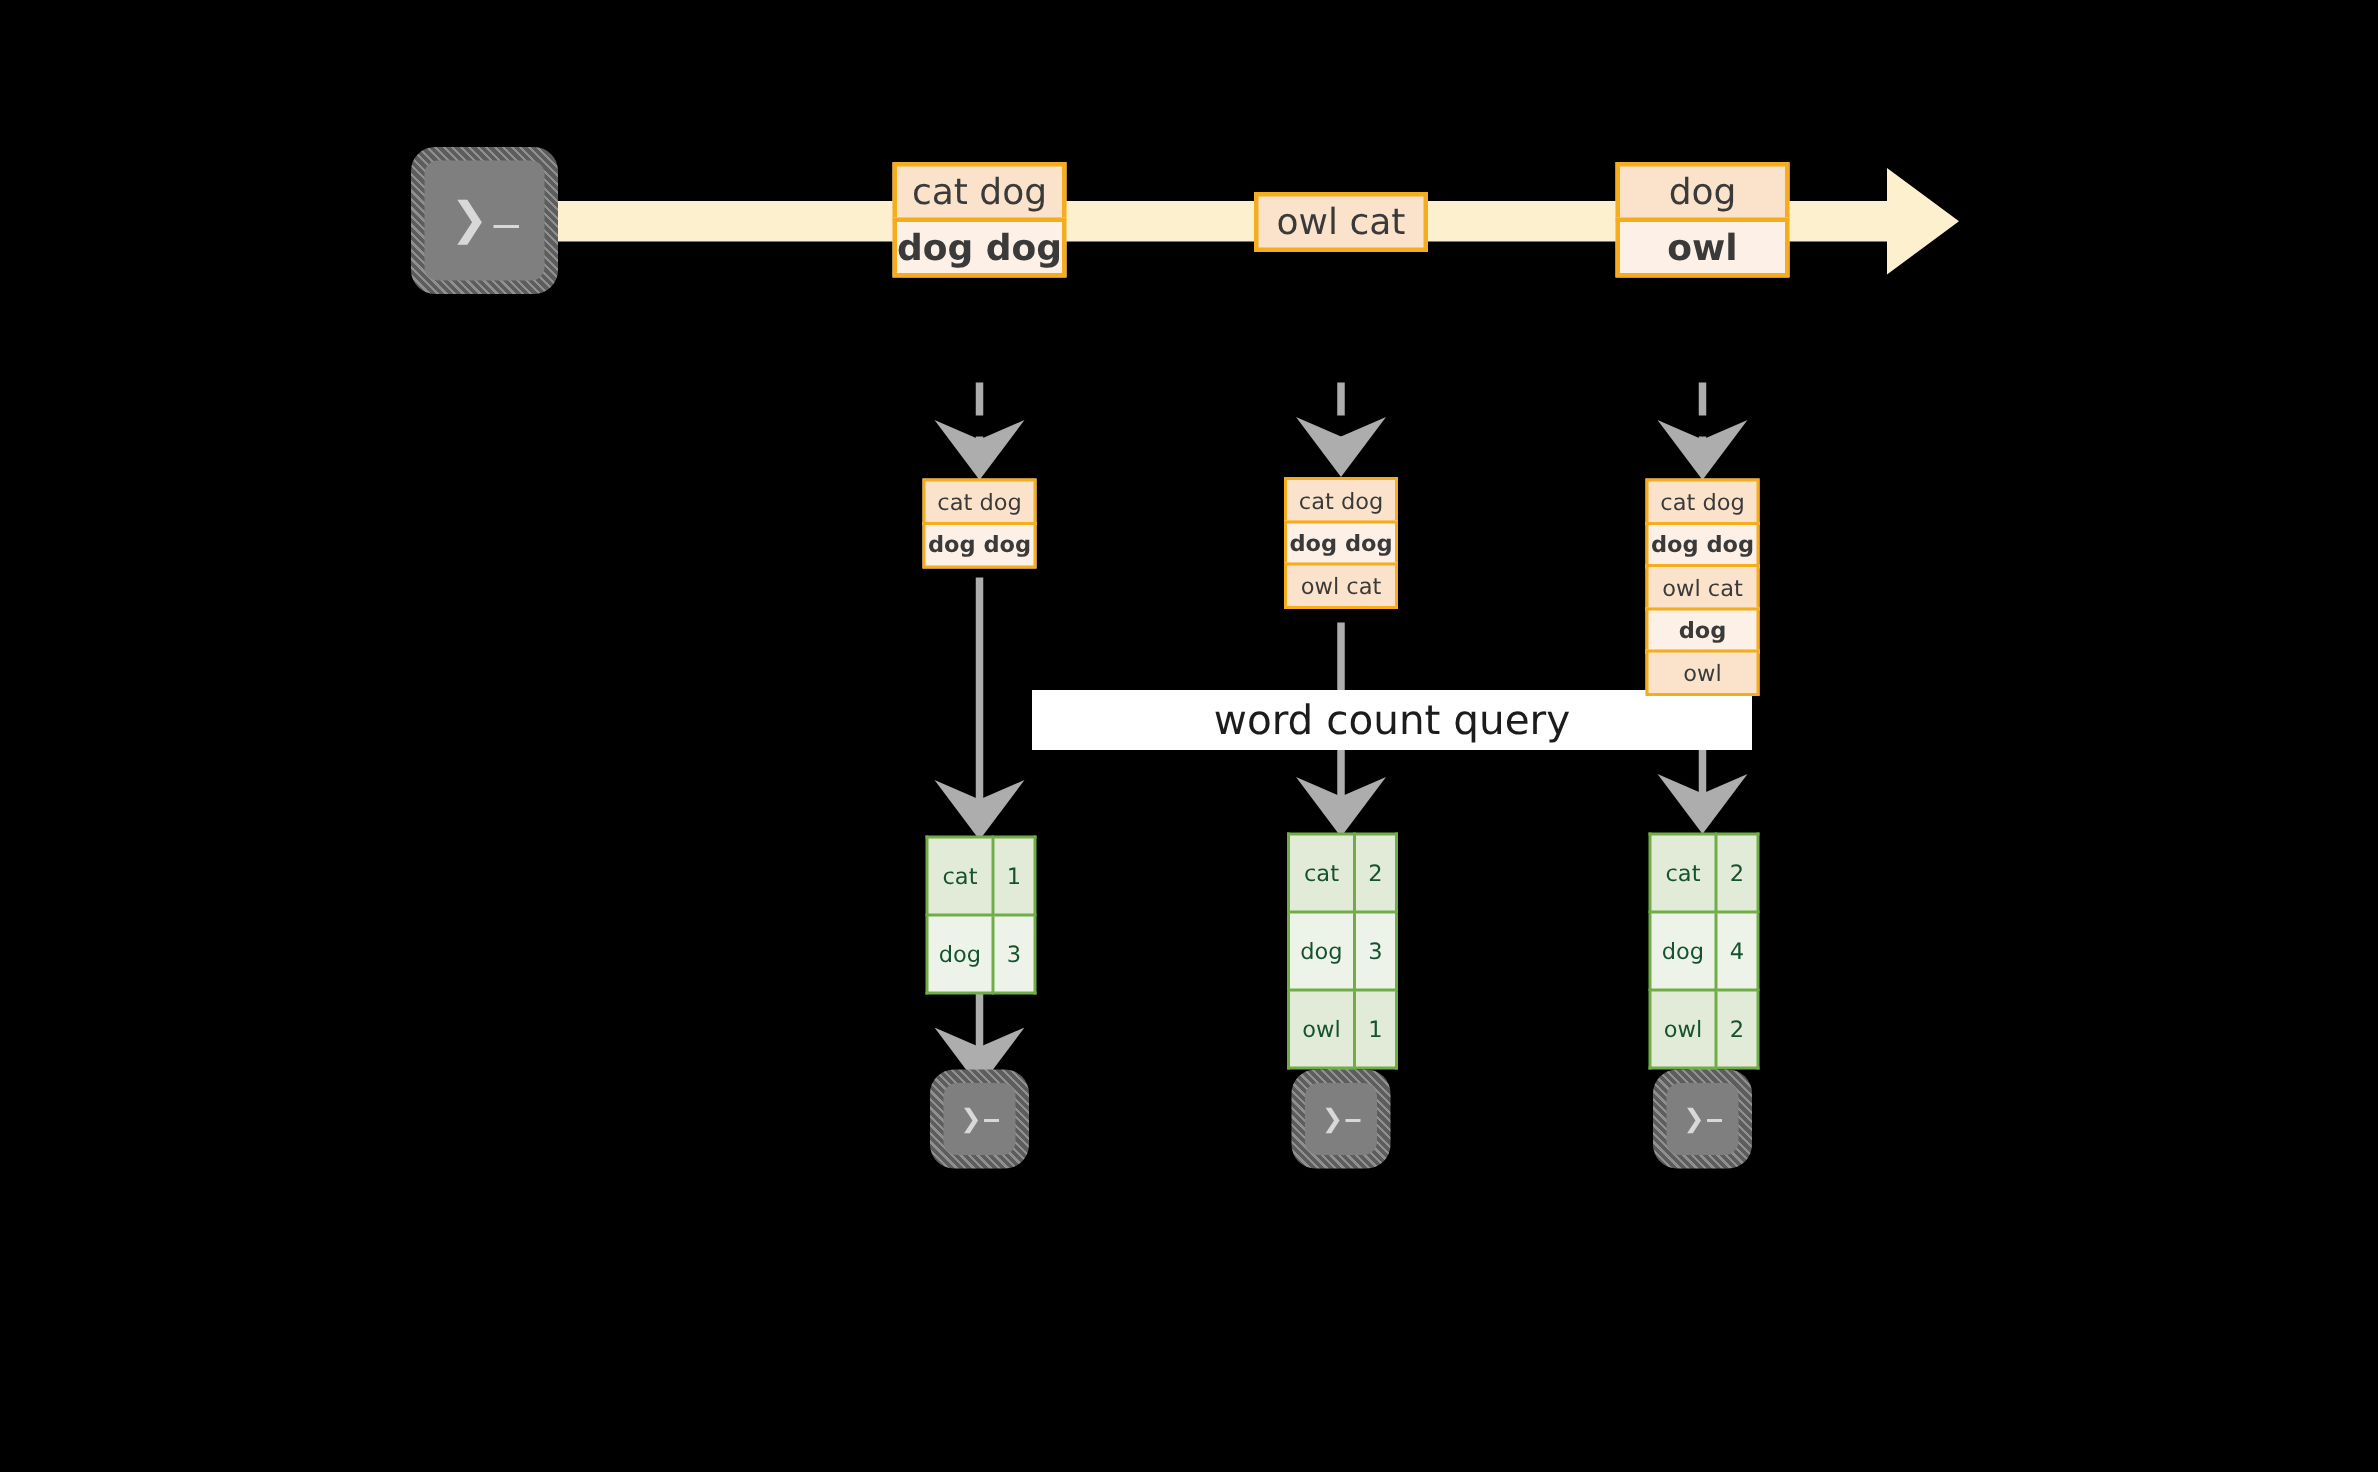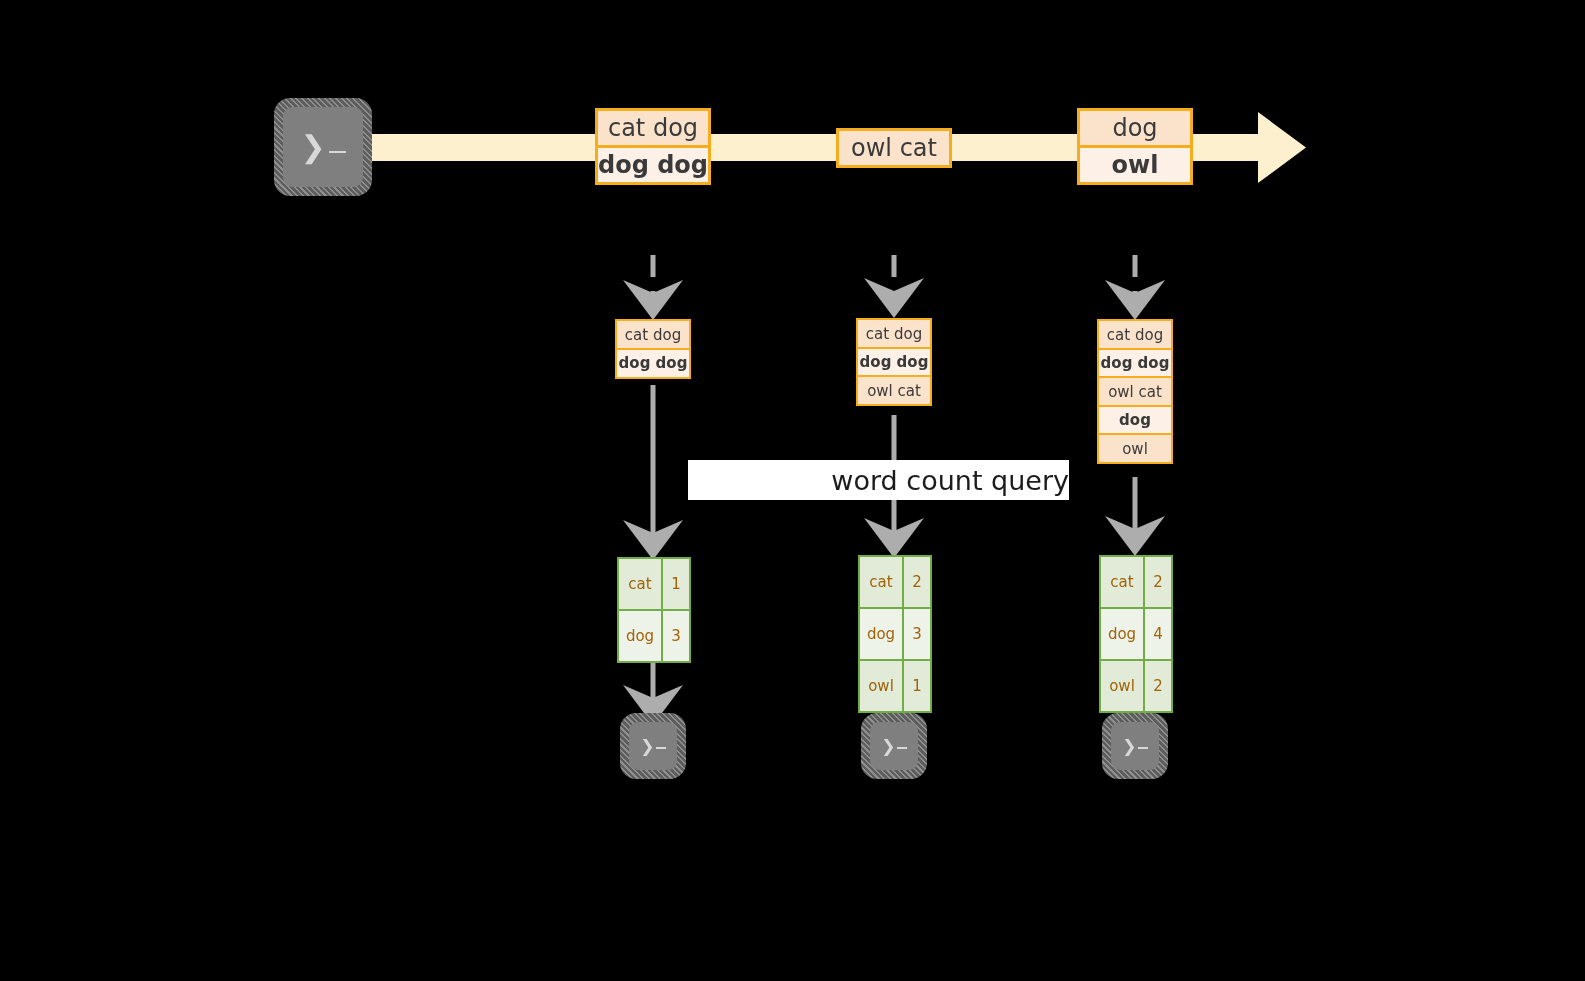--- a/index.html
+++ b/index.html
@@ -116,21 +116,21 @@
     box-sizing: border-box;
     border-collapse: collapse;
   }
   .kv-table table {
     border-collapse: collapse;
   }
   .kv-table td {
     box-sizing: border-box;
     border: 2.5px solid #70ad47;
     background: #e2ebd8;
-    color: #a16207;
+    color: #14532d;
     font-size: 15px;
     height: 31px;
     text-align: center;
     padding: 16px 6px;
   }
   .kv-table td.k { width: 44px; }
   .kv-table td.v { width: 28px; }
   .kv-table tr:nth-child(even) td { background: #eef3e9; }
 
   
@@ -198,21 +198,21 @@
 
   <div class="rec-stack large" style="left:836px; top:128px; width:116px;">
     <div class="rec">owl cat</div>
   </div>
 
   <div class="rec-stack large" style="left:1077px; top:108px; width:116px;">
     <div class="rec">dog</div>
     <div class="rec alt">owl</div>
   </div>
 
-  <div class="label-bar" style="left:688px; top:460px; width:381px; height:40px;justify-content:flex-end;">
+  <div class="label-bar" style="left:688px; top:460px; width:480px; height:40px;">
     <span>word count query</span>
   </div>
 
   <div class="rec-stack small" style="left:615px; top:319px; width:76px;">
     <div class="rec">cat dog</div>
     <div class="rec alt">dog dog</div>
   </div>
 
   <div class="kv-table" style="left:617px; top:557px;">
     <table>

